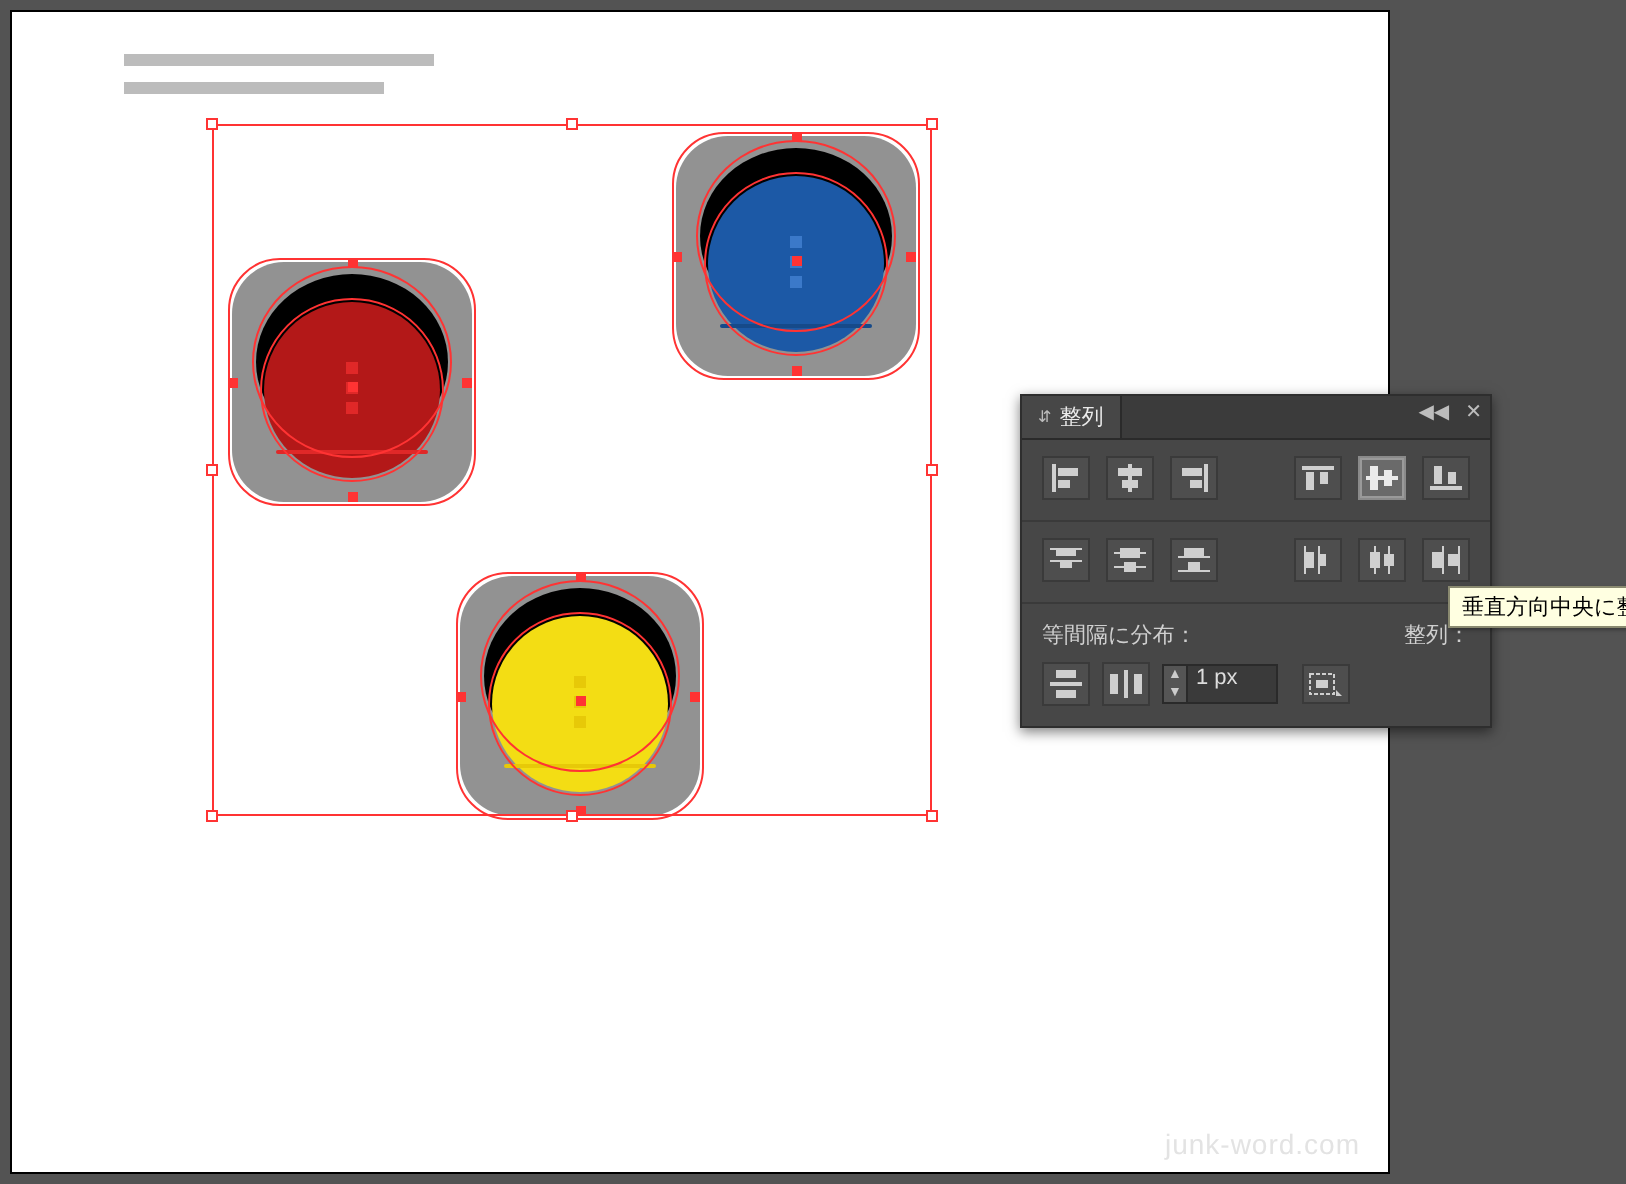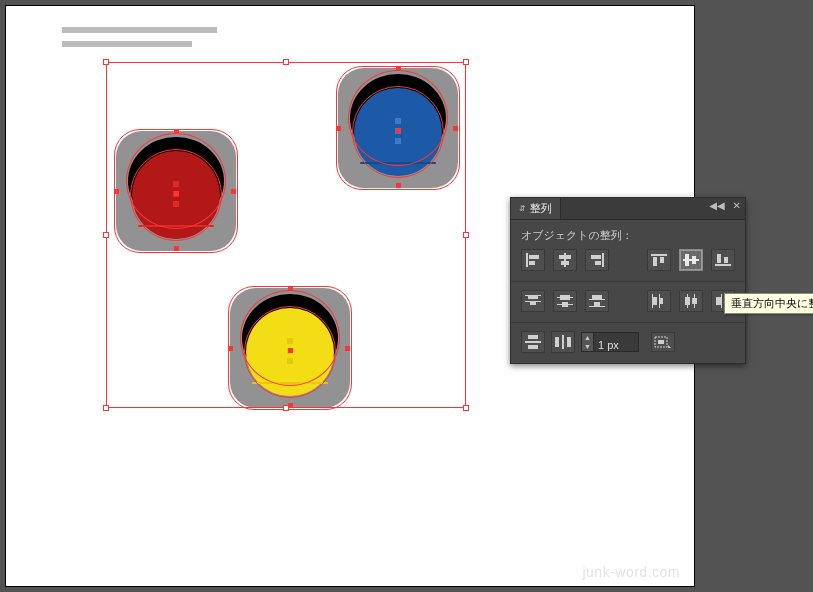--- a/index.html
+++ b/index.html
@@ -218,21 +218,21 @@
       margin: 2px -10px 8px;
     }
 
     .bottom-row {
       display: flex;
       align-items: center;
       gap: 6px;
     }
     .num-field {
       display: flex;
-      align-items: flex-end;
+      align-items: flex-start;
       background: #3a3a3a;
       border: 1px solid #2a2a2a;
       height: 20px;
     }
     .num-field .stepper {
       width: 12px;
       display: flex;
       flex-direction: column;
       border-right: 1px solid #2a2a2a;
     }
@@ -364,21 +364,20 @@
       <span>整列</span>
     </div>
     <div class="panel-controls">
       <span>◀◀</span>
       <span>✕</span>
     </div>
   </div>
 
   <div class="panel-body">
 
-    <div class="section-label">オブジェクトの整列：</div>
     <div class="icon-row">
       <div class="align-btn">
         <svg width="16" height="14">
             <rect x="1" y="0" width="2" height="14" fill="#cfcfcf"></rect>
             <rect x="4" y="2" width="10" height="4" fill="#cfcfcf"></rect>
             <rect x="4" y="8" width="6" height="4" fill="#cfcfcf"></rect>
           </svg>
       </div>
       <div class="align-btn">
         <svg width="16" height="14">
@@ -467,20 +466,24 @@
             <rect x="6" y="0" width="1" height="14" fill="#cfcfcf"></rect>
             <rect x="14" y="0" width="1" height="14" fill="#cfcfcf"></rect>
             <rect x="1" y="3" width="5" height="8" fill="#cfcfcf"></rect>
             <rect x="9" y="4" width="5" height="6" fill="#cfcfcf"></rect>
           </svg>
       </div>
     </div>
 
     <div class="divider"></div>
 
+    <div style="display:flex; align-items:baseline; margin-bottom:6px;">
+      <div class="section-label" style="margin-bottom:0">等間隔に分布：</div>
+      <div class="right-label">整列：</div>
+    </div>
     <div class="bottom-row">
       <div class="align-btn">
         <svg width="16" height="14">
             <rect x="3" y="0" width="10" height="4" fill="#cfcfcf"></rect>
             <rect x="3" y="10" width="10" height="4" fill="#cfcfcf"></rect>
             <rect x="0" y="6" width="16" height="2" fill="#cfcfcf"></rect>
           </svg>
       </div>
       <div class="align-btn">
         <svg width="16" height="14">

